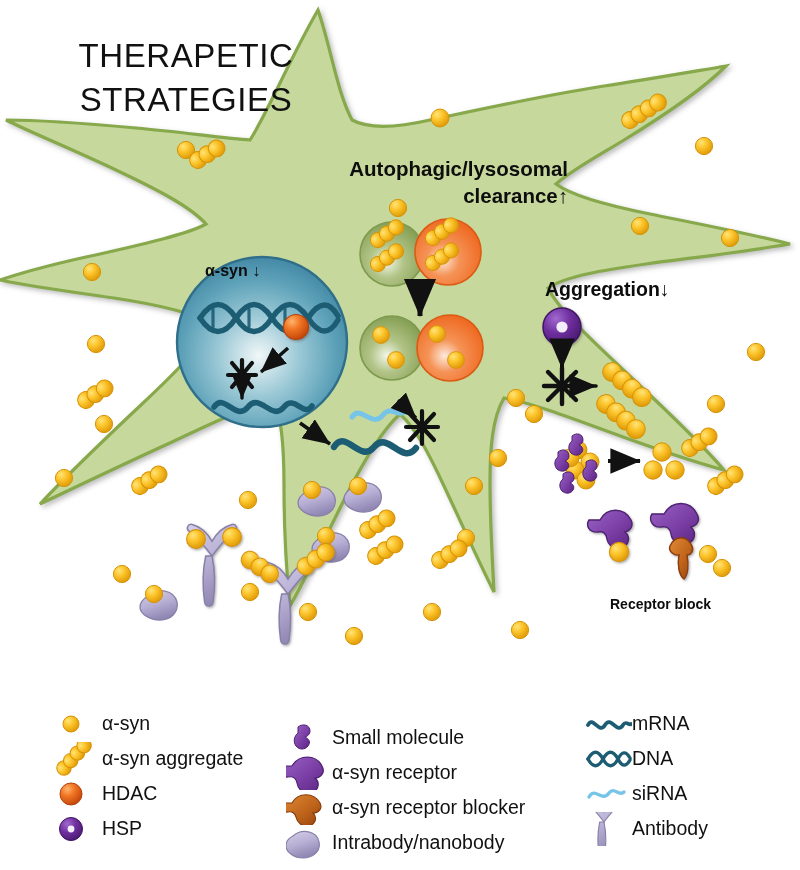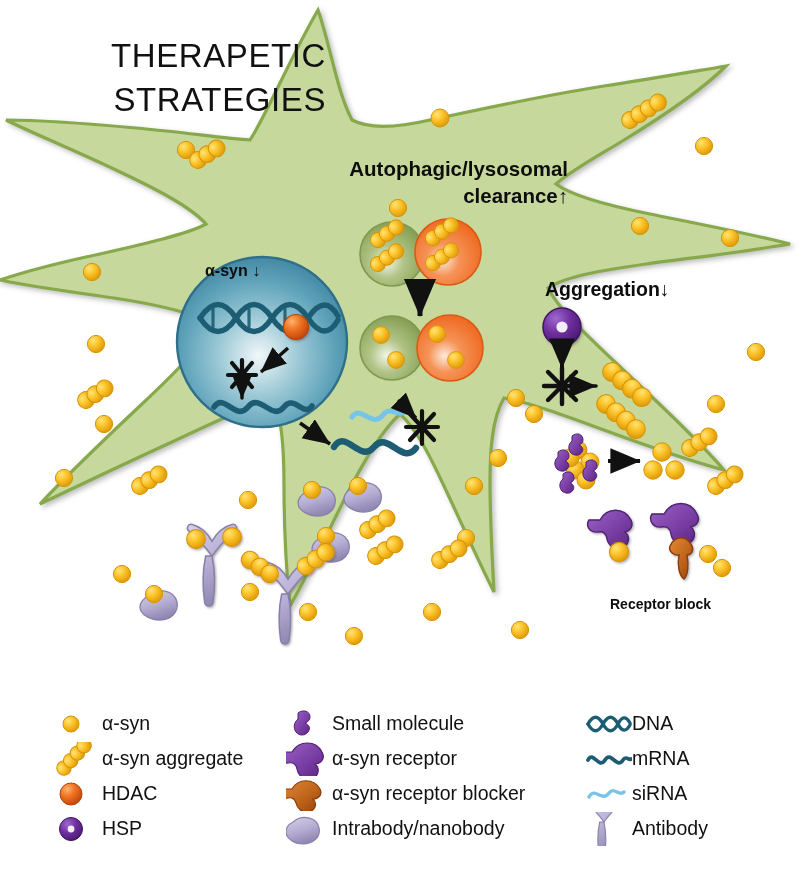--- a/index.html
+++ b/index.html
@@ -4,34 +4,34 @@
 <style>
   html,body{margin:0;padding:0;background:#ffffff;}
   body{width:800px;height:870px;overflow:hidden;
        font-family:"Liberation Sans","DejaVu Sans",sans-serif;}
   #stage{position:relative;width:800px;height:870px;background:#fff;}
   svg.layer{position:absolute;left:0;top:0;width:800px;height:870px;}
 
   .title{
     position:absolute;left:46px;top:34px;width:280px;
     font-size:33px;line-height:1.32;color:#111;
-    letter-spacing:.6px;text-align:right;font-weight:400;
+    letter-spacing:.6px;text-align:center;font-weight:400;
   }
   .lbl{position:absolute;font-weight:bold;color:#0d0d0d;}
   .lbl-autophagy{left:278px;top:155px;width:290px;text-align:right;
     font-size:20.5px;line-height:1.32;}
   .lbl-asyn{left:205px;top:262px;font-size:16px;}
   .lbl-aggregation{left:512px;top:278px;font-size:19.5px;margin-left:33px;}
   .lbl-receptor{left:610px;top:596px;font-size:14px;}
   .lbl-immuno{left:40px;top:646px;font-size:20.5px;}
   .arrowch{font-weight:bold;display:inline-block;}
 
   .legend{position:absolute;left:0;top:706px;width:800px;height:164px;}
   .legend .col{position:absolute;top:0;}
-  .col1{left:56px;} .col2{left:286px;} .col3{left:586px;}
+  .col1{left:56px;} .col2{left:286px;margin-top:14px;} .col3{left:586px;}
   .lrow{position:relative;height:35px;display:flex;align-items:center;}
   .lic{width:46px;height:34px;position:relative;flex:0 0 46px;}
   .lic svg{position:absolute;left:0;top:0;}
   .ltxt{font-size:19.5px;color:#111;white-space:nowrap;}
 </style>
 </head>
 <body>
 
 <div id="stage">
 
@@ -558,35 +558,35 @@
           </svg>
         </span>
         <span class="ltxt">Intrabody/nanobody</span>
       </div>
     </div>
 
     <div class="col col3">
       <div class="lrow">
         <span class="lic">
           <svg width="46" height="34" viewBox="0 0 46 34">
+            <path d="M2,18 C7,8 13,28 19,18 C25,8 31,28 37,18 C40,13 43,19 45,17" stroke="#1d5d73" stroke-width="3.8" fill="none" stroke-linecap="round"></path>
+          </svg>
+        </span>
+        <span class="ltxt">mRNA</span>
+      </div>
+      <div class="lrow">
+        <span class="lic">
+          <svg width="46" height="34" viewBox="0 0 46 34">
             <g stroke="#1d5d73" stroke-width="3.4" fill="none" stroke-linecap="round">
               <path d="M2,17 C7,8 12,8 17,17 C22,26 27,26 32,17 C36,9 40,9 44,16"></path>
               <path d="M2,17 C7,26 12,26 17,17 C22,8 27,8 32,17 C36,25 40,25 44,18"></path>
             </g>
           </svg>
         </span>
         <span class="ltxt">DNA</span>
-      </div>
-      <div class="lrow">
-        <span class="lic">
-          <svg width="46" height="34" viewBox="0 0 46 34">
-            <path d="M2,18 C7,8 13,28 19,18 C25,8 31,28 37,18 C40,13 43,19 45,17" stroke="#1d5d73" stroke-width="3.8" fill="none" stroke-linecap="round"></path>
-          </svg>
-        </span>
-        <span class="ltxt">mRNA</span>
       </div>
       <div class="lrow">
         <span class="lic">
           <svg width="46" height="34" viewBox="0 0 46 34">
             <path d="M3,20 C9,9 16,26 23,16 C28,9 33,20 38,15" stroke="#76c4e8" stroke-width="3.4" fill="none" stroke-linecap="round"></path>
           </svg>
         </span>
         <span class="ltxt">siRNA</span>
       </div>
       <div class="lrow">

